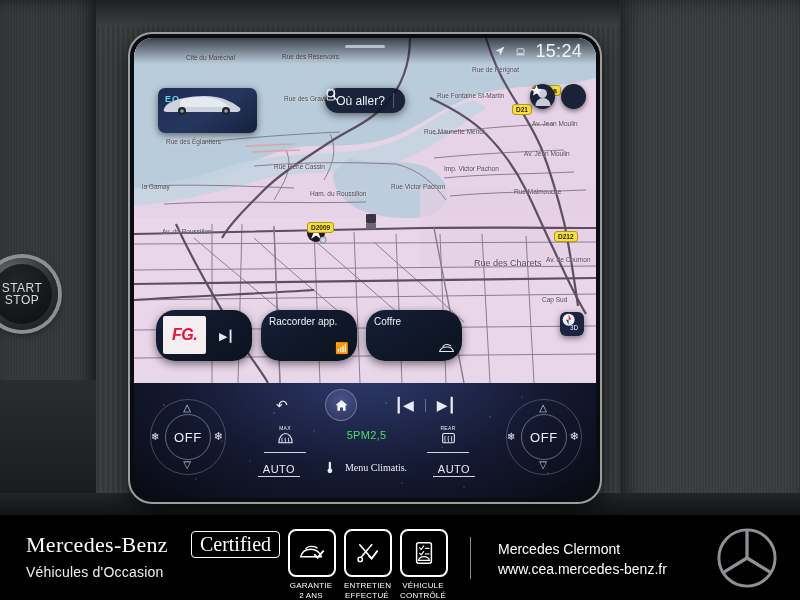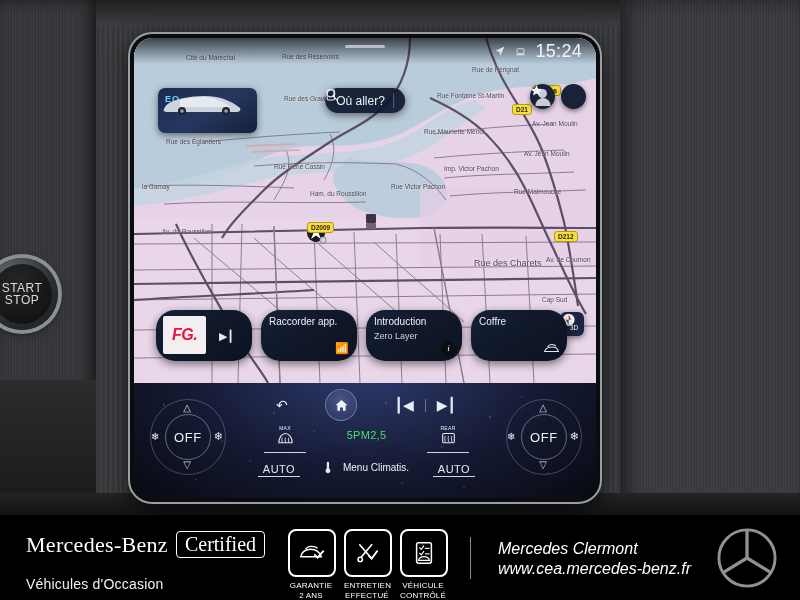--- a/index.html
+++ b/index.html
@@ -129,41 +129,41 @@
         display:flex;align-items:center;justify-content:center;}
   .navic{color:#e8ebf3;font-size:14px;}
   .navsep{width:1px;height:13px;background:#6a7290;}
 
   .climrow{position:absolute;left:120px;top:42px;width:225px;height:66px;}
   .clim-item{position:absolute;text-align:center;color:#e7eaf1;}
   .clim-under{border-bottom:1px solid #cfd5e3;padding-bottom:1px;}
   .pm25{position:absolute;left:50%;top:4px;transform:translateX(-50%);
         color:#46e06a;font-size:11px;letter-spacing:.3px;}
   .menuclim{position:absolute;left:50%;top:36px;transform:translateX(-50%);
-        display:flex;align-items:center;gap:12px;color:#eceff5;font-size:10px;white-space:nowrap;}
+        display:flex;align-items:center;gap:12px;color:#eceff5;font-size:10px;white-space:nowrap;font-family:Liberation Serif, serif;}
   .autolbl{font-size:11px;letter-spacing:.5px;}
   .maxlbl{font-size:5px;letter-spacing:.3px;display:block;margin-bottom:0px;}
 
   
   .footer{position:absolute;left:0;top:515px;width:800px;height:85px;background:#000;
         display:flex;align-items:center;}
   .f-left{position:absolute;left:26px;top:16px;color:#fff;}
-  .mb-line{display:flex;align-items:center;gap:8px;}
+  .mb-line{display:flex;align-items:center;gap:23px;}
   .mb-word{font-family:"Liberation Serif",serif;font-size:22px;letter-spacing:.3px;color:#fff;}
   .certbox{border:1px solid #fff;border-radius:4px;padding:1px 8px;
         font-family:"Liberation Serif",serif;font-size:20px;color:#fff;}
-  .vo{margin-top:18px;font-size:14px;color:#f0f0f0;letter-spacing:.2px;}
+  .vo{margin-top:6px;font-size:14px;color:#f0f0f0;letter-spacing:.2px;}
   .f-icons{position:absolute;left:288px;top:14px;display:flex;gap:10px;}
   .f-ic{width:46px;text-align:center;color:#fff;}
   .f-ic .box{width:44px;height:44px;border:2px solid #fff;border-radius:8px;
         display:flex;align-items:center;justify-content:center;margin:0 auto;}
   .f-ic .cap{font-size:8px;line-height:10px;margin-top:4px;letter-spacing:.2px;}
   .f-div{position:absolute;left:470px;top:22px;width:1px;height:42px;background:#8a8a8a;}
   .f-dealer{position:absolute;left:498px;top:24px;color:#fff;}
-  .f-dealer div{font-size:16px;line-height:20px;font-style:italic;}
+  .f-dealer div{font-size:14px;line-height:20px;}
   .f-star{position:absolute;right:22px;top:12px;width:62px;height:62px;}
 </style>
 </head>
 <body>
 
 <div id="stage">
 
   <div class="dash">
     <div class="dash-top-shadow"></div>
     <div class="dash-left-panel"></div>
@@ -358,25 +358,20 @@
           <div class="fgbox">
             <span class="fgtxt">FG.</span>
           </div>
           <span class="t-ic" style="right:18px;bottom:18px;">▶┃</span>
         </div>
         <div class="tile">
           <span class="t-title">Raccorder app.</span>
           <span class="t-ic">📶</span>
         </div>
         <div class="tile">
-          <span class="t-title">Introduction</span>
-          <span class="t-sub">Zero Layer</span>
-          <span class="infodot">i</span>
-        </div>
-        <div class="tile">
           <span class="t-title">Coffre</span>
           <svg class="t-ic" width="17" height="11" viewBox="0 0 22 14" style="right:7px;bottom:7px;">
             <path d="M2,11 C3,7 7,5 12,5 C16,5 19,7 20,11 Z" fill="none" stroke="#e6e9ef" stroke-width="1.3"></path>
             <path d="M6,5 C8,1 14,1 17,4" fill="none" stroke="#e6e9ef" stroke-width="1.3"></path>
           </svg>
         </div>
       </div>
 
       <div class="ctrlband">
         <svg class="starfield" viewBox="0 0 462 115">

